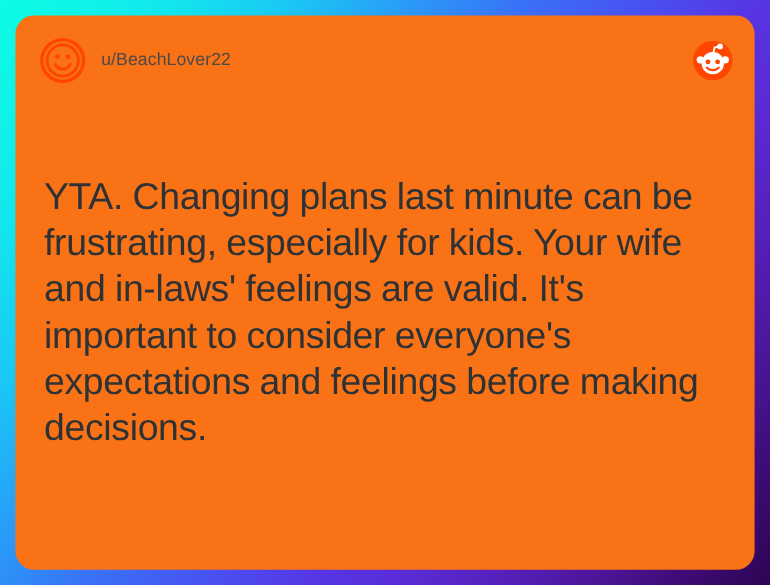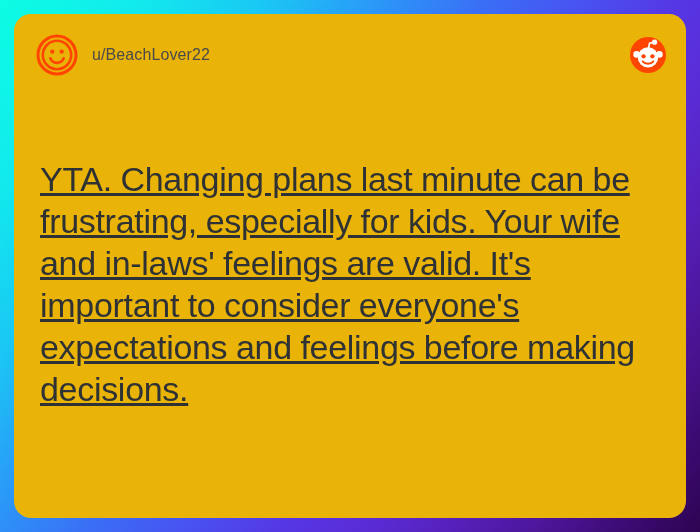--- a/index.html
+++ b/index.html
@@ -35,21 +35,21 @@
     height: 532px;
   }
 
   
   .card {
     position: absolute;
     left: 14px;
     top: 14px;
     width: 672px;
     height: 504px;
-    background: #eab308;
+    background: #f97316;
     border-radius: 17px;
     overflow: hidden;
   }
 
   
   .card-header {
     position: absolute;
     left: 0;
     top: 0;
     width: 100%;
@@ -93,21 +93,20 @@
   }
 
   .post-text {
     font-family: "Liberation Sans", sans-serif;
     font-size: 34px;
     line-height: 42px;
     color: #2f3234;
     letter-spacing: -0.3px;
     word-spacing: -0.5px;
     font-weight: 400;
-    text-decoration: underline;
   }
 </style>
 </head>
 <body>
 
 <div id="screen">
 
   <div class="card">
 
     <div class="card-header">

